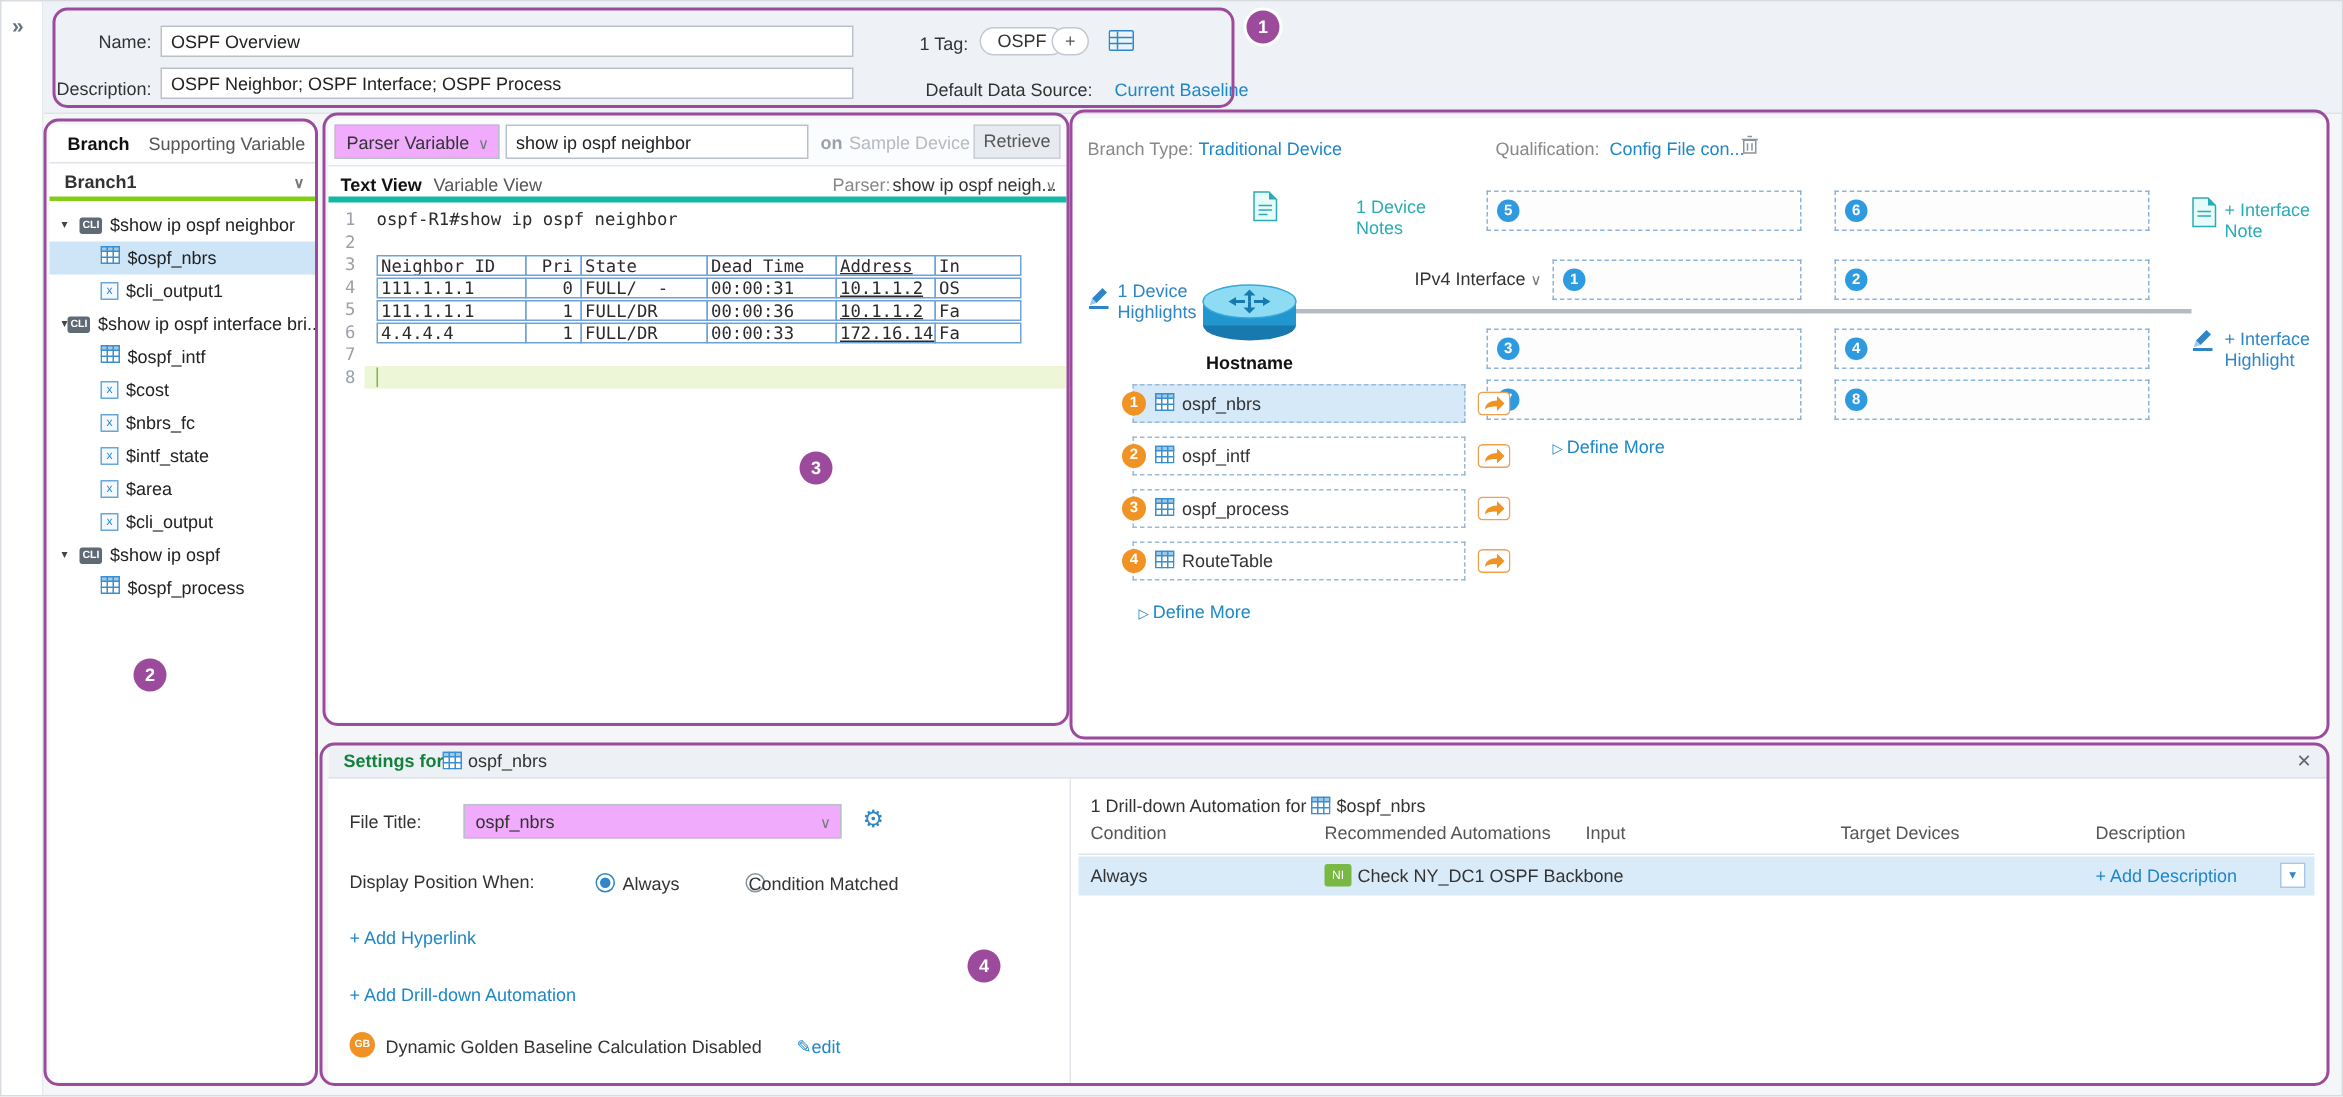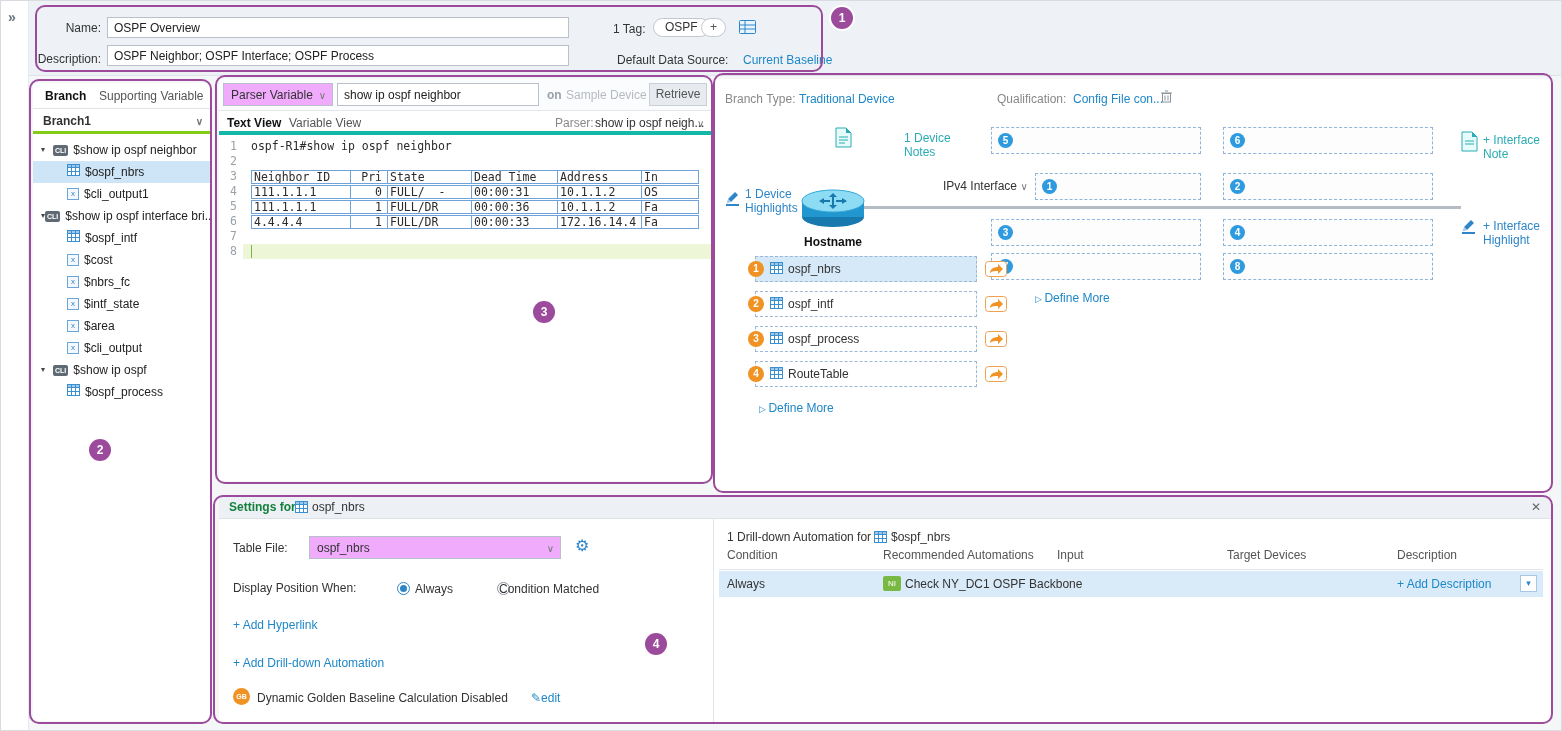--- a/index.html
+++ b/index.html
@@ -67,21 +67,21 @@
   #gutter { position:absolute; left:0; top:4px; width:24px; color:#9aa1a8; text-align:right; }
   #gutter div { height:15px; line-height:15px; padding-right:6px; }
   #code { position:absolute; left:24px; top:4px; right:0; }
   .cl { height:15px; line-height:15px; padding-left:8px; white-space:pre; color:#2b2b2b; }
   .trow { display:flex; align-items:center; padding-left:8px; }
   .cell { display:inline-block; height:14px; line-height:13px; border:1px solid #6fa3d8; margin-left:-1px; padding-left:2px; white-space:pre; overflow:hidden; }
   .cell.c1 { width:100px; margin-left:0; }
   .cell.c2 { width:38px; text-align:right; padding-right:5px; }
   .cell.c3 { width:85px; }
   .cell.c4 { width:87px; }
-  .cell.c5 { width:85px; }
+  .cell.c5 { width:67px;text-decoration:underline; }
   .cell.c6 { width:58px; }
   .cursor-line { background:#eef6d8; position:relative; }
   .cursor-line .caret { position:absolute; left:8px; top:1px; width:1px; height:13px; background:#7ab648; }
 
   
   #branch-panel { left:712px; top:78px; width:838px; height:412px; }
   #bt-row { position:absolute; top:0; left:0; width:100%; height:36px; }
   #rec-btn { position:absolute; right:10px; top:7px; height:24px; border:1px solid #c9cfd6; border-radius:3px; background:#fff; display:flex; align-items:center; gap:6px; padding:0 10px; cursor:pointer; color:#333; }
   .hline { position:absolute; left:150px; top:127px; width:598px; height:3px; background:#b6bcc3; }
   .slot { position:absolute; height:27px; border:1px dashed #8fb4d9; background:#fdfdfe; cursor:pointer; }
@@ -478,21 +478,21 @@
             <line x1="0" y1="7.5" x2="13" y2="7.5" stroke="#3a8fd0"></line>
             <line x1="4.5" y1="0" x2="4.5" y2="12" stroke="#3a8fd0"></line>
             <line x1="8.5" y1="0" x2="8.5" y2="12" stroke="#3a8fd0"></line>
           </svg></span>
       <span class="abs" style="left:93px;top:4px;color:#333;">ospf_nbrs</span>
       <span id="bp-close">✕</span>
     </div>
     <div id="bp-divider"></div>
 
     
-    <div class="abs" style="left:14px;top:45px;color:#333;">Table File:</div>
+    <div class="abs" style="left:14px;top:45px;color:#333;">File Title:</div>
     <div class="combo" style="left:90px;top:40px;width:252px;">
       <span class="val">ospf_nbrs</span>
       <span class="chev"></span>
     </div>
     <span class="abs" style="left:356px;top:40px;font-size:16px;color:#2e86c8;cursor:pointer;">⚙</span>
 
     <div class="abs" style="left:14px;top:85px;color:#333;">Display Position When:</div>
     <span class="radio sel abs" style="left:178px;top:85px;"></span>
     <span class="abs" style="left:196px;top:86px;color:#333;">Always</span>
     <span class="radio abs" style="left:262px;top:85px;"></span>

